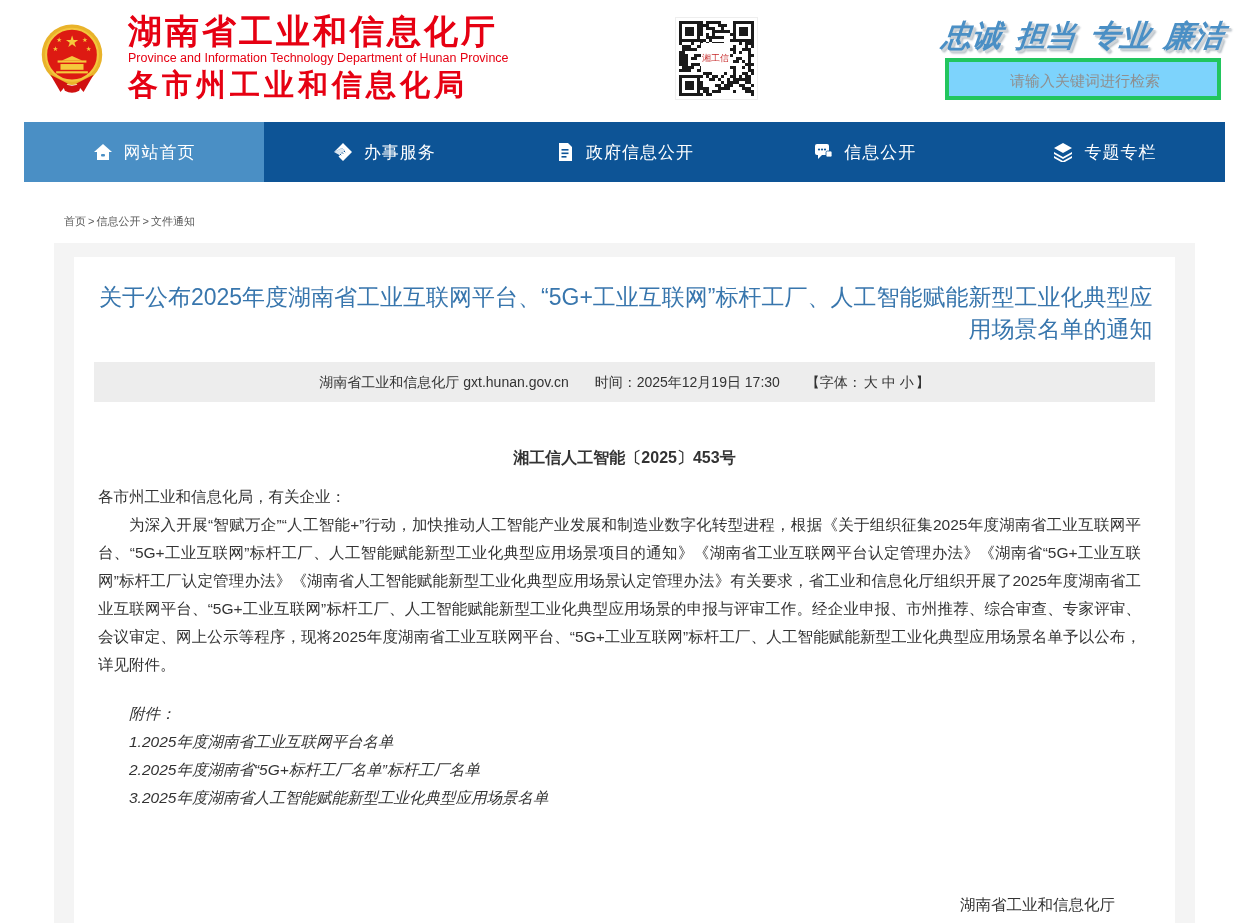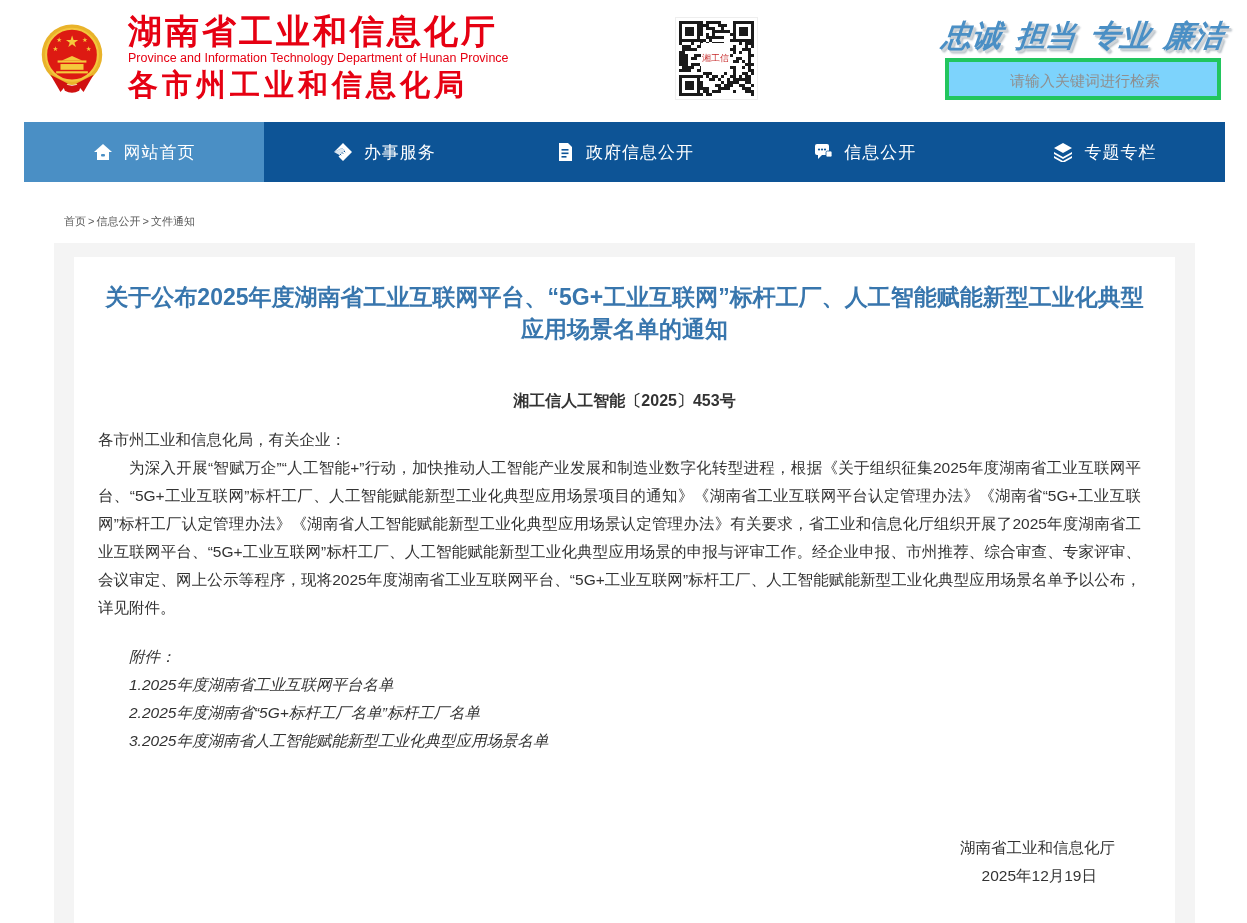--- a/index.html
+++ b/index.html
@@ -39,22 +39,22 @@
   .nicon svg{width:20px;height:20px;}
 
   
   .crumbs{position:absolute;left:64px;top:214px;font-size:11px;color:#595959;}
   .crumbs a{color:#595959;text-decoration:none;cursor:pointer;}
   .crumbs .sep{margin:0 2px;}
 
   
   .panel{position:absolute;left:54px;top:243px;width:1141px;height:680px;background:#f4f4f4;}
   .card{position:absolute;left:20px;right:20px;top:14px;bottom:0;background:#fff;overflow:hidden;}
-  .art-title{margin:24px auto 0;width:1056px;text-align:center;color:#3876ad;
-      font-size:23px;font-weight:bold;line-height:32px;}
+  .art-title{margin:24px auto 0;width:1056px;text-align:right;color:#3876ad;
+      font-size:23px;font-weight:normal;line-height:32px;}
   .meta{margin:17px 20px 0;background:#ededed;height:40px;line-height:40px;text-align:center;
       font-size:14px;color:#333;white-space:nowrap;}
   .meta .gap{display:inline-block;width:18px;}
   .meta a{color:#333;text-decoration:none;cursor:pointer;margin:0 2px;}
   .doc-no{margin-top:46px;text-align:center;font-size:16px;color:#333;font-weight:bold;}
   .body-text{margin:14px 34px 0 24px;font-size:15.5px;line-height:28px;color:#333;text-align:justify;}
   .body-text p{margin:0;}
   .body-text .indent{text-indent:2em;}
   .attach{margin-top:21px;font-style:italic;}
   .attach div{text-indent:2em;line-height:28px;}
@@ -792,20 +792,27 @@
 
 <div class="crumbs">
   <a>首页</a><span class="sep">&gt;</span><a>信息公开</a><span class="sep">&gt;</span><a>文件通知</a>
 </div>
 
 <div class="panel">
   <div class="card">
 
     <div class="art-title">关于公布2025年度湖南省工业互联网平台、“5G+工业互联网”标杆工厂、人工智能赋能新型工业化典型应用场景名单的通知</div>
 
+    <div class="meta">
+      <span>湖南省工业和信息化厅 gxt.hunan.gov.cn</span>
+      <span class="gap"></span>
+      <span>时间：</span><span>2025年12月19日 17:30</span>
+      <span class="gap"></span>
+      <span>【字体：</span><a>大</a><a>中</a><a>小</a><span>】</span>
+    </div>
 
     <div class="doc-no">湘工信人工智能〔2025〕453号</div>
 
     <div class="body-text">
       <p>各市州工业和信息化局，有关企业：</p>
       <p class="indent">为深入开展“智赋万企”“人工智能+”行动，加快推动人工智能产业发展和制造业数字化转型进程，根据《关于组织征集2025年度湖南省工业互联网平台、“5G+工业互联网”标杆工厂、人工智能赋能新型工业化典型应用场景项目的通知》《湖南省工业互联网平台认定管理办法》《湖南省“5G+工业互联网”标杆工厂认定管理办法》《湖南省人工智能赋能新型工业化典型应用场景认定管理办法》有关要求，省工业和信息化厅组织开展了2025年度湖南省工业互联网平台、“5G+工业互联网”标杆工厂、人工智能赋能新型工业化典型应用场景的申报与评审工作。经企业申报、市州推荐、综合审查、专家评审、会议审定、网上公示等程序，现将2025年度湖南省工业互联网平台、“5G+工业互联网”标杆工厂、人工智能赋能新型工业化典型应用场景名单予以公布，详见附件。</p>
 
       <div class="attach">
         <div>附件：</div>
         <div>1.2025年度湖南省工业互联网平台名单</div>

